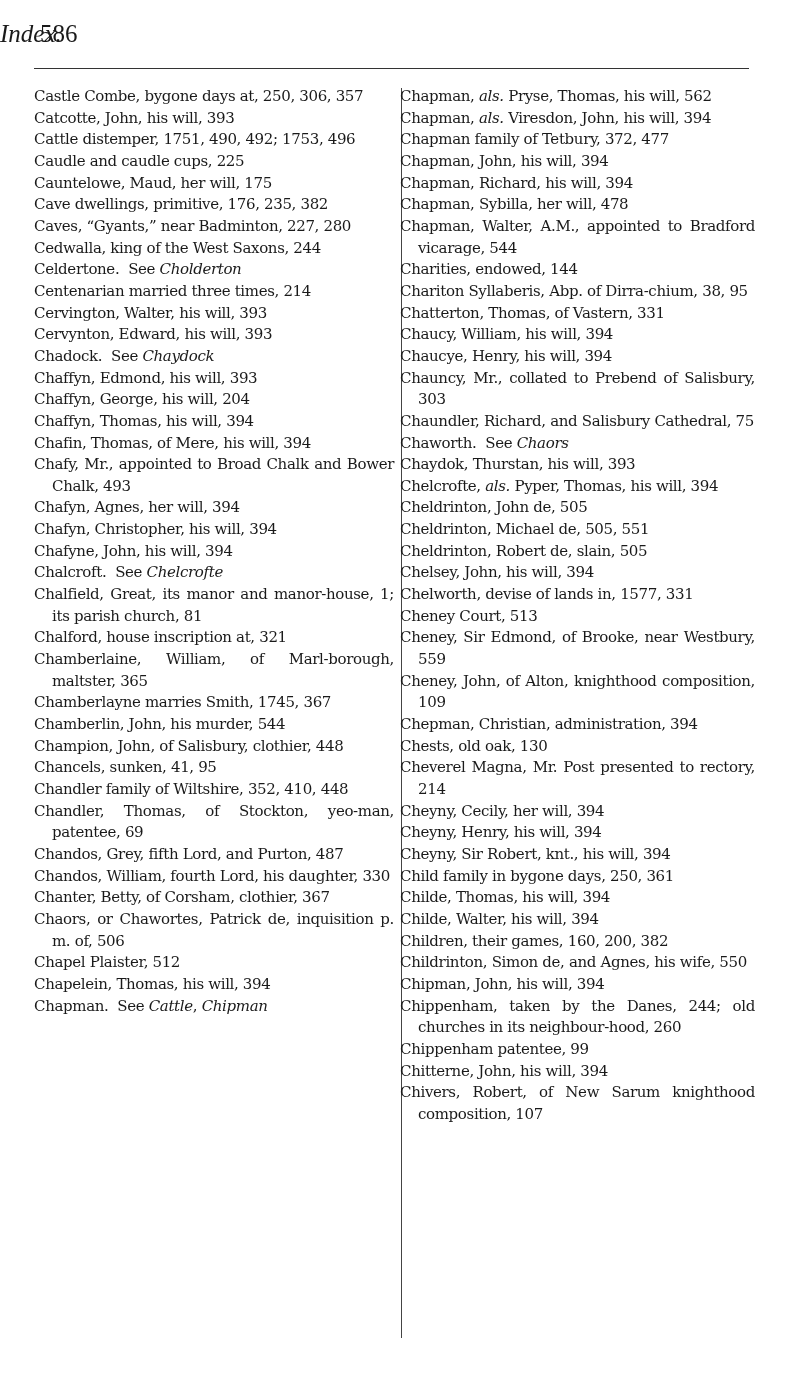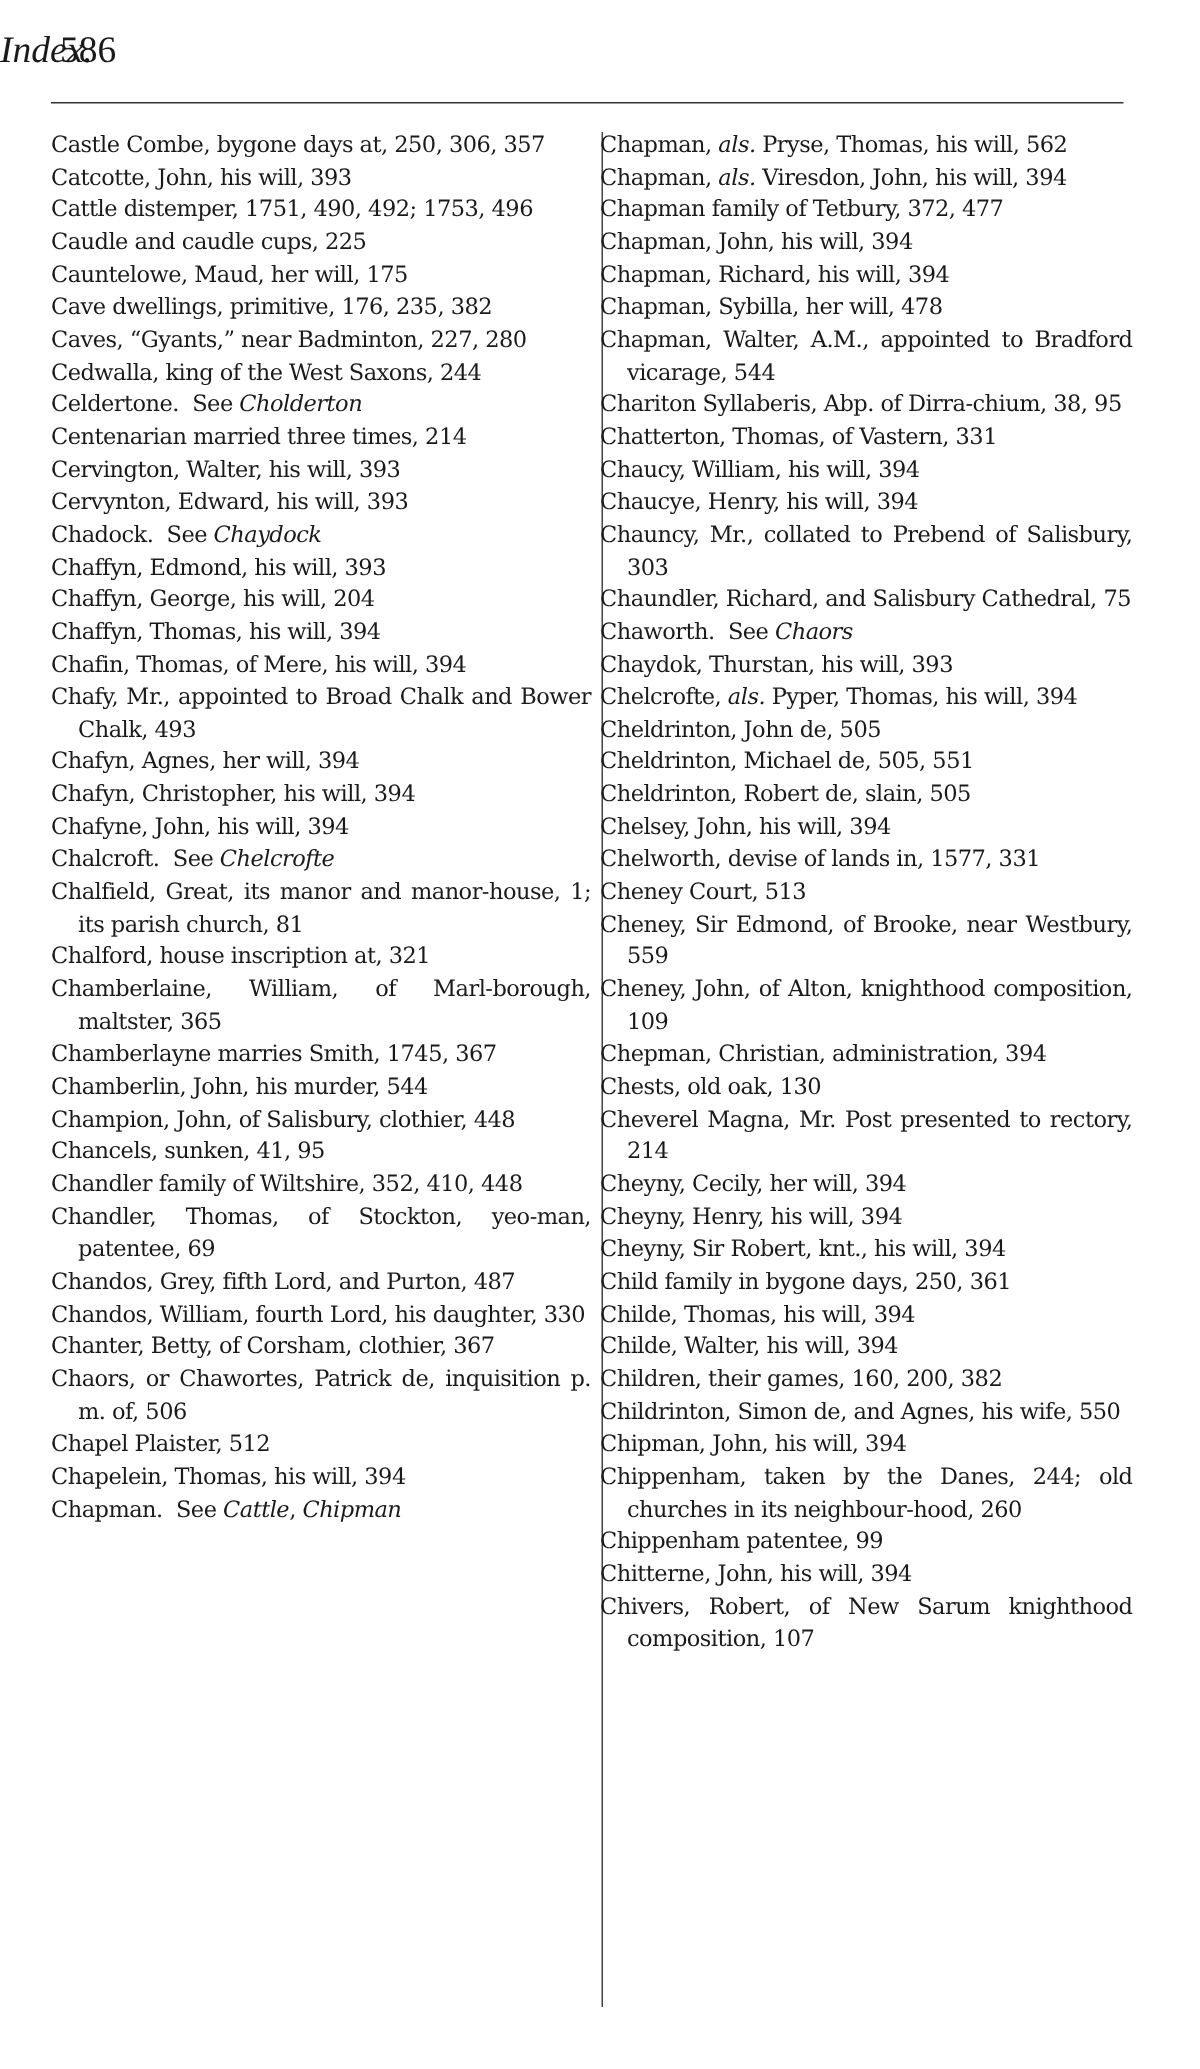--- a/index.html
+++ b/index.html
@@ -69,20 +69,21 @@
   </div>
 <div class="col-divider"></div>
 <div class="col col-right" id="col-right">
     <div class="entry">Chapman, <i>als.</i> Pryse, Thomas, his will, 562</div>
     <div class="entry">Chapman, <i>als.</i> Viresdon, John, his will, 394</div>
     <div class="entry">Chapman family of Tetbury, 372, 477</div>
     <div class="entry">Chapman, John, his will, 394</div>
     <div class="entry">Chapman, Richard, his will, 394</div>
     <div class="entry">Chapman, Sybilla, her will, 478</div>
     <div class="entry">Chapman, Walter, A.M., appointed to Bradford vicarage, 544</div>
+    <div class="entry">Charities, endowed, 144</div>
     <div class="entry">Chariton Syllaberis, Abp. of Dirra-chium, 38, 95</div>
     <div class="entry">Chatterton, Thomas, of Vastern, 331</div>
     <div class="entry">Chaucy, William, his will, 394</div>
     <div class="entry">Chaucye, Henry, his will, 394</div>
     <div class="entry">Chauncy, Mr., collated to Prebend of Salisbury, 303</div>
     <div class="entry">Chaundler, Richard, and Salisbury Cathedral, 75</div>
     <div class="entry">Chaworth.&nbsp; See <i>Chaors</i></div>
     <div class="entry">Chaydok, Thurstan, his will, 393</div>
     <div class="entry">Chelcrofte, <i>als.</i> Pyper, Thomas, his will, 394</div>
     <div class="entry">Cheldrinton, John de, 505</div>

